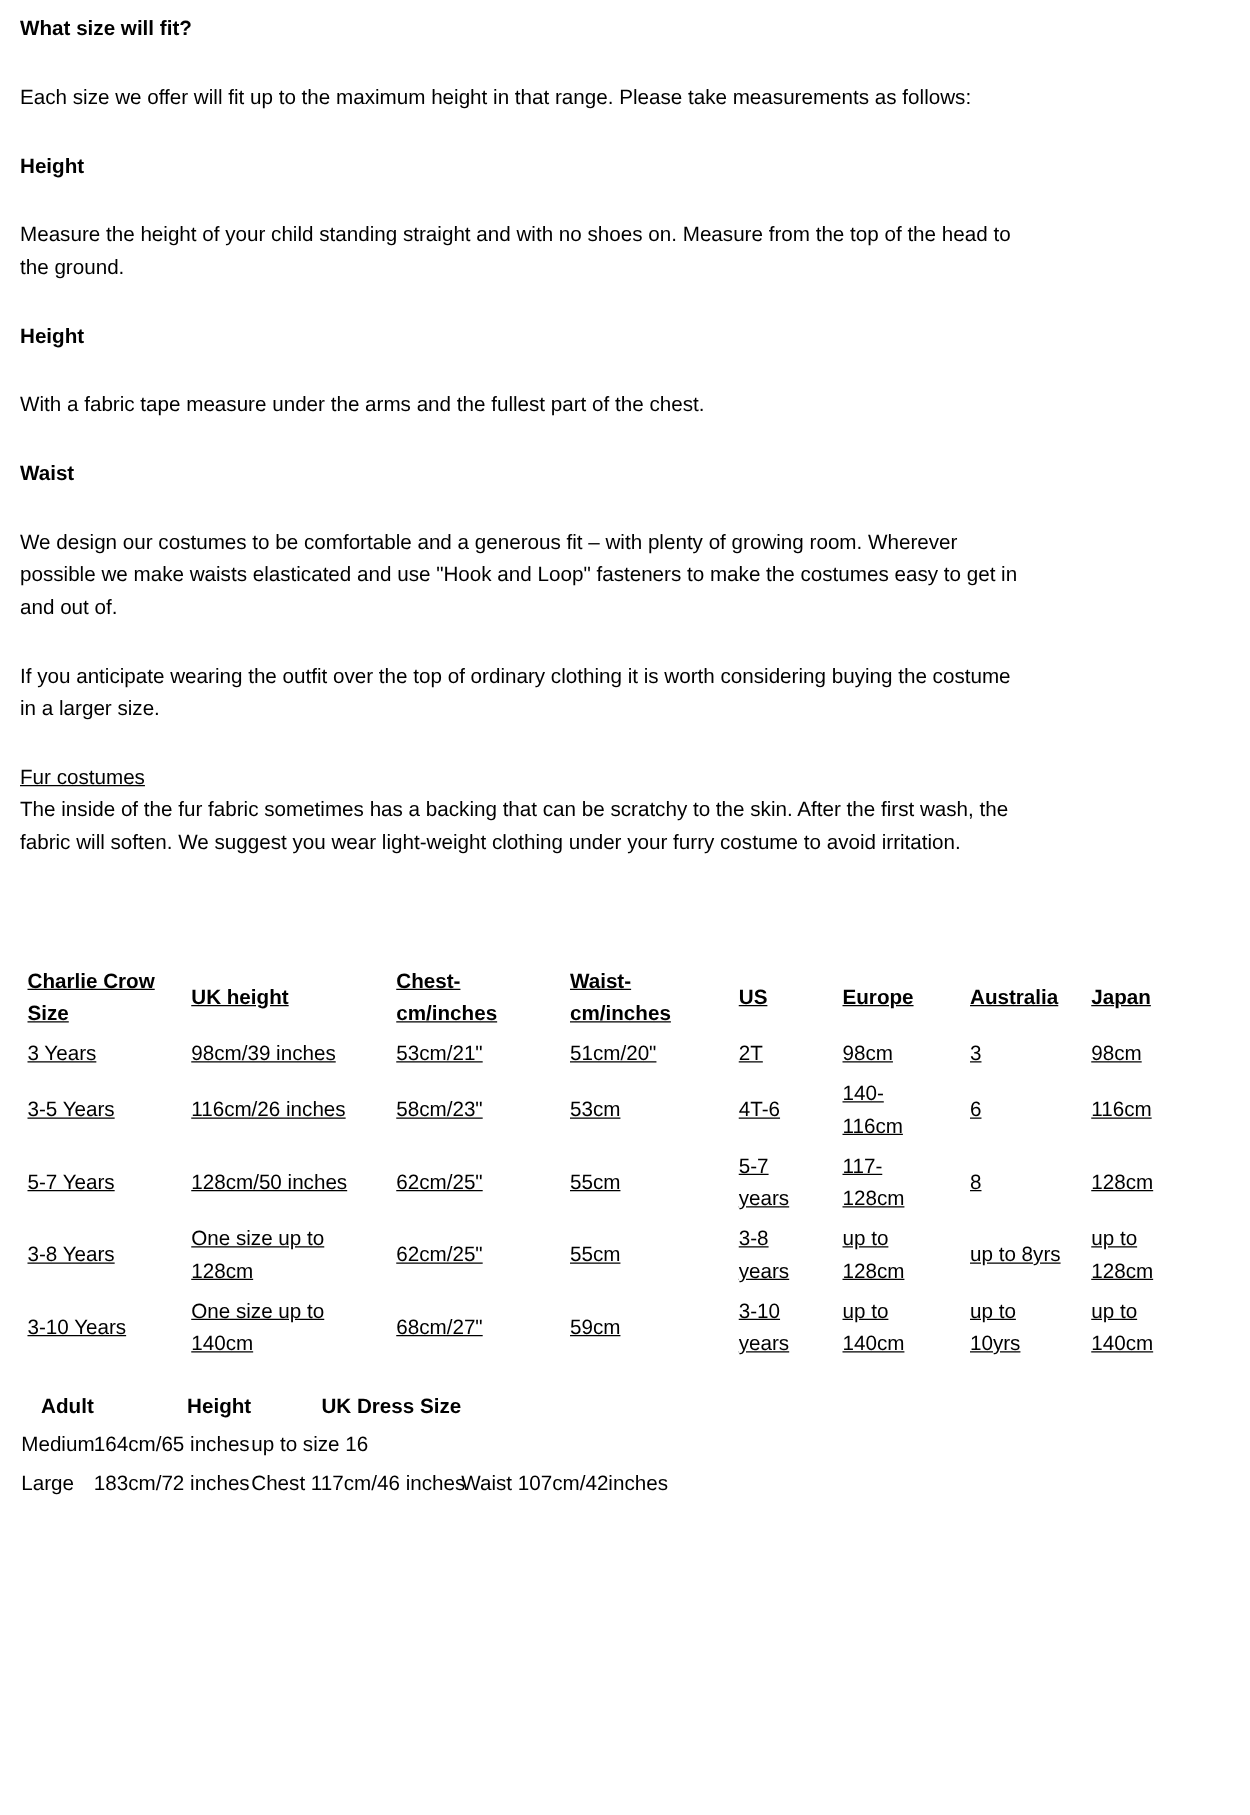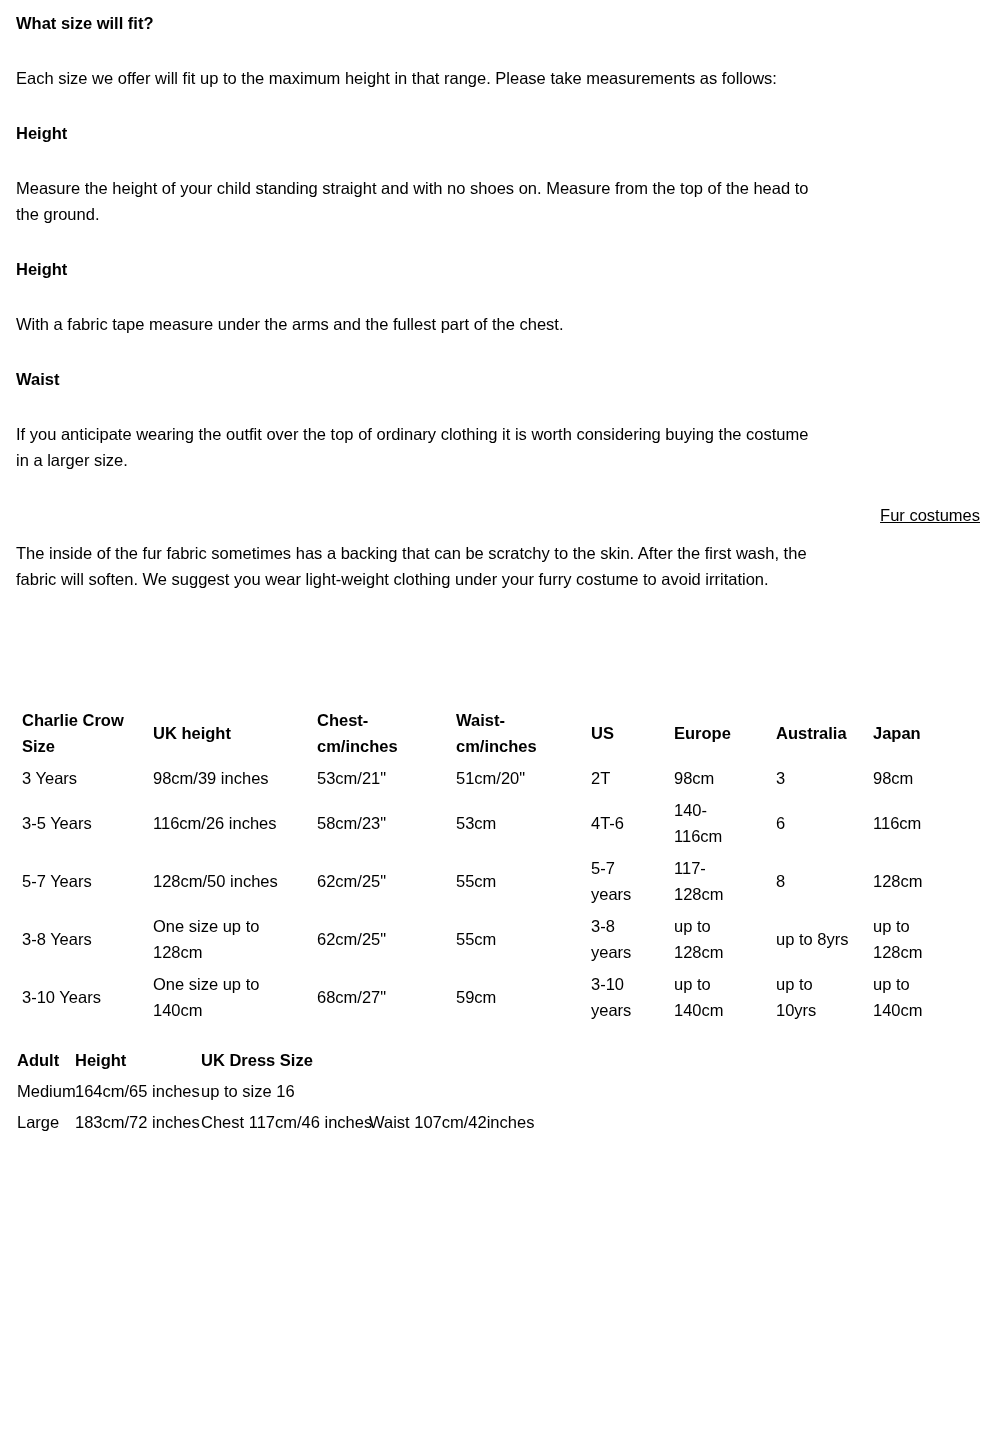--- a/index.html
+++ b/index.html
@@ -22,29 +22,29 @@
   }
   .para {
     margin: 0 0 29px 0;
     white-space: pre-line;
   }
   .bold-heading {
     font-weight: 700;
   }
   .underline-heading {
     text-decoration: underline;
-    margin-bottom: 12px;
-    text-align: right;
+    margin-bottom: 0;
   }
   
   table.size-table {
-    margin: 112px 0 0 0;
+    margin: 82px 0 0 0;
     border-collapse: collapse;
     table-layout: fixed;
     width: 981px;
+    text-decoration: underline;
   }
   .size-table th, .size-table td {
     vertical-align: middle;
     text-align: left;
     padding: 3px 8px 3px 6px;
     white-space: pre-line;
     font-weight: 400;
     font-size: 16.5px;
     line-height: 26px;
   }
@@ -56,20 +56,21 @@
     margin: 19px 0 0 1px;
     display: grid;
     grid-template-columns: 58px 126px 168px auto;
     line-height: 31px;
   }
   .adult-table .grid-row, .adult-row {
     display: contents;
   }
   .adult-head div {
     font-weight: 700;
+    text-align: right;
   }
   .adult-table div {
     white-space: nowrap;
   }
 </style>
 </head>
 <body>
 
 <div class="doc">
 
@@ -79,20 +80,23 @@
 
   <div class="para bold-heading">Height</div>
   <div class="para">Measure the height of your child standing straight and with no shoes on. Measure from the top of the head to
 the ground.</div>
 
   <div class="para bold-heading">Height</div>
   <div class="para">With a fabric tape measure under the arms and the fullest part of the chest.</div>
 
   <div class="para bold-heading">Waist</div>
 
+  <div class="para">We design our costumes to be comfortable and a generous fit – with plenty of growing room. Wherever
+possible we make waists elasticated and use "Hook and Loop" fasteners to make the costumes easy to get in
+and out of.</div>
 
   <div class="para">If you anticipate wearing the outfit over the top of ordinary clothing it is worth considering buying the costume
 in a larger size.</div>
 
   <div class="para underline-heading">Fur costumes</div>
   <div class="para">The inside of the fur fabric sometimes has a backing that can be scratchy to the skin. After the first wash, the
 fabric will soften. We suggest you wear light-weight clothing under your furry costume to avoid irritation.</div>
 
   <table class="size-table">
     <colgroup>

